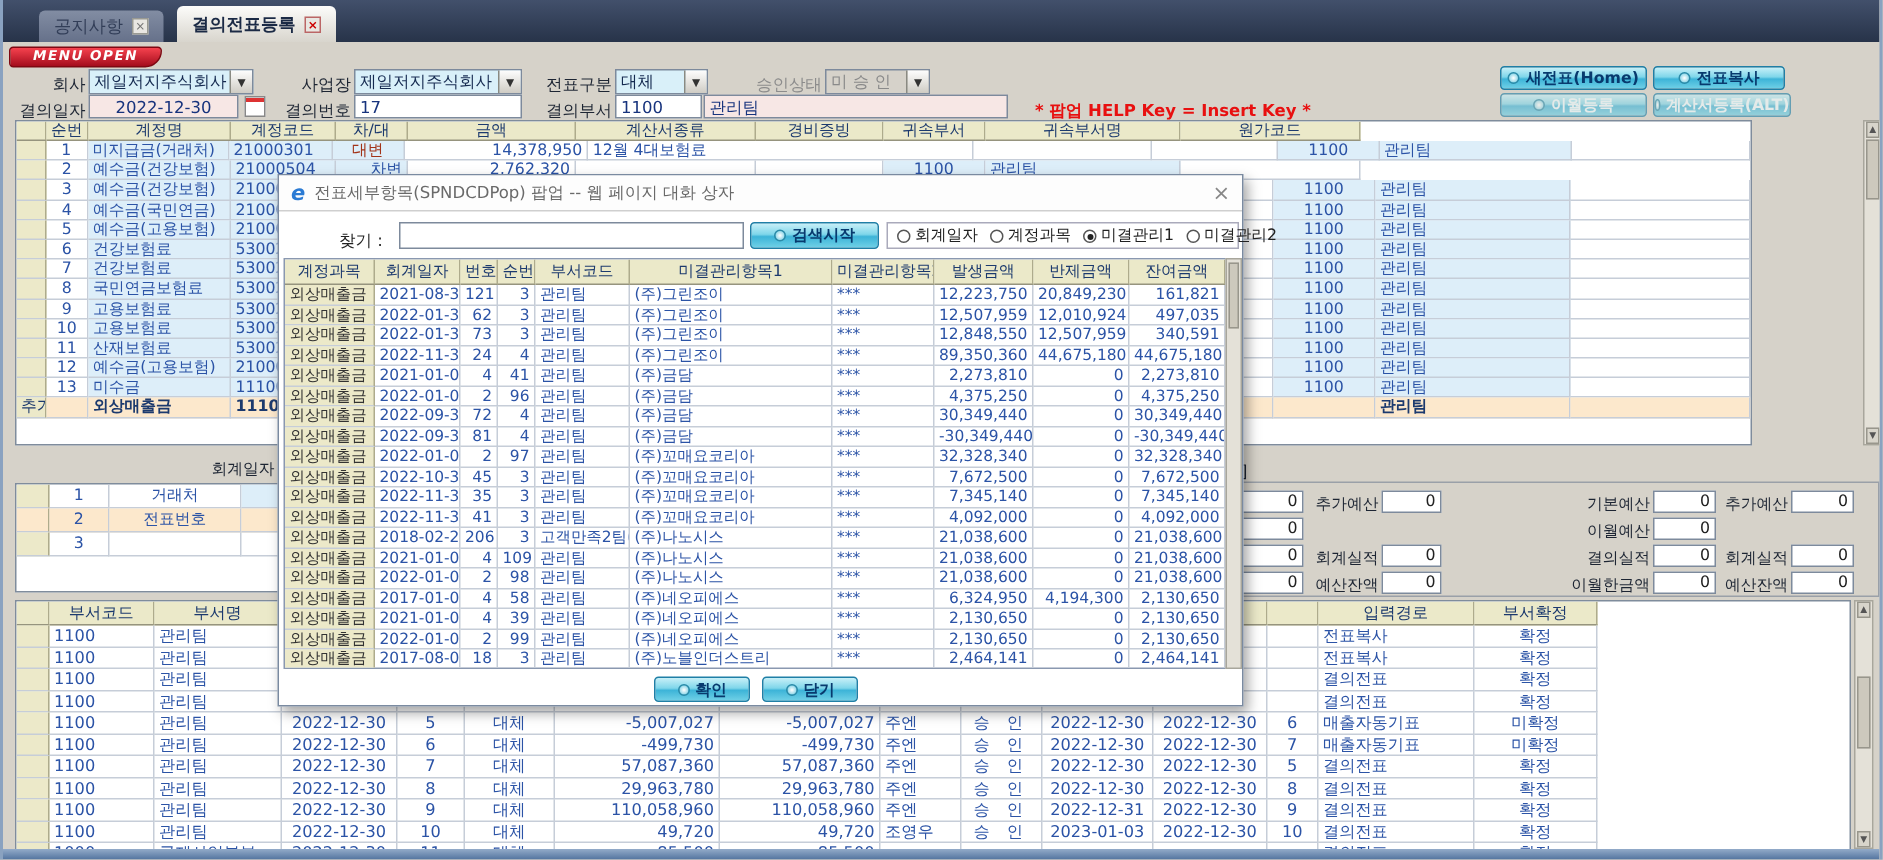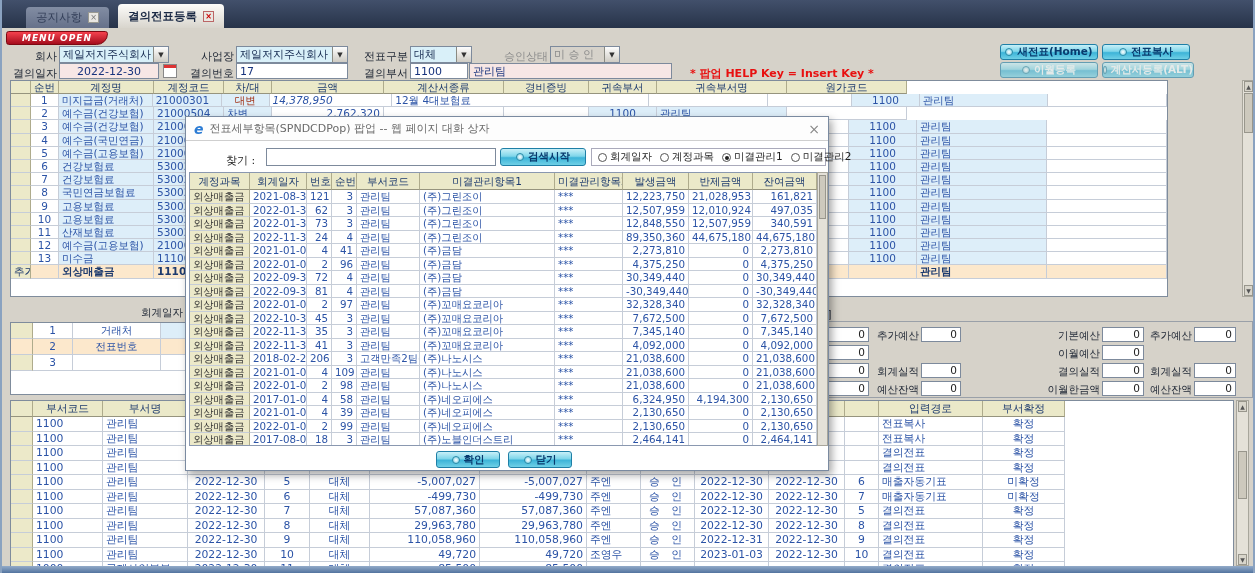--- a/index.html
+++ b/index.html
@@ -183,34 +183,34 @@
         <div class="gcell" style="width: 68px;">귀속부서</div>
         <div class="gcell" style="width: 130px;">귀속부서명</div>
         <div class="gcell" style="width: 120px;">원가코드</div>
       </div>
       <div class="grow">
         <div class="gcell selcol" style="width: 20px; text-align: center;"></div>
         <div class="gcell" style="width: 28px; text-align: center;">1</div>
         <div class="gcell lb" style="width: 95px; text-align: left;">미지급금(거래처)</div>
         <div class="gcell lb" style="width: 70px; text-align: left;">21000301</div>
         <div class="gcell lb tred" style="width: 48px; text-align: center;">대변</div>
-        <div class="gcell" style="width: 124px; text-align: left; font-style: italic;">14,378,950</div>
+        <div class="gcell" style="width: 124px; text-align: right;">14,378,950</div>
         <div class="gcell" style="width: 260px; text-align: left;">12월 4대보험료</div>
         <div class="gcell" style="width: 120px; text-align: left;"></div>
         <div class="gcell" style="width: 85px; text-align: left;"></div>
         <div class="gcell lb" style="width: 68px; text-align: center;">1100</div>
         <div class="gcell lb" style="width: 130px; text-align: left;">관리팀</div>
         <div class="gcell" style="width: 120px; text-align: left;"></div>
       </div>
       <div class="grow">
         <div class="gcell selcol" style="width: 20px; text-align: center;"></div>
         <div class="gcell" style="width: 28px; text-align: center;">2</div>
         <div class="gcell lb" style="width: 95px; text-align: left;">예수금(건강보험)</div>
         <div class="gcell lb" style="width: 70px; text-align: left;">21000504</div>
-        <div class="gcell lb" style="width: 48px; text-align: left;">차변</div>
+        <div class="gcell lb" style="width: 48px; text-align: right;">차변</div>
         <div class="gcell" style="width: 112px; text-align: right;">2,762,320</div>
         <div class="gcell" style="width: 120px; text-align: left;"></div>
         <div class="gcell" style="width: 85px; text-align: left;"></div>
         <div class="gcell lb" style="width: 68px; text-align: center;">1100</div>
         <div class="gcell lb" style="width: 130px; text-align: left;">관리팀</div>
         <div class="gcell" style="width: 120px; text-align: left;"></div>
       </div>
       <div class="grow">
         <div class="gcell selcol" style="width: 20px; text-align: center;"></div>
         <div class="gcell" style="width: 28px; text-align: center;">3</div>
@@ -695,21 +695,21 @@
         </div>
         <div class="grow">
           <div class="gcell selcol" style="width: 60px; text-align: left;">외상매출금</div>
           <div class="gcell" style="width: 57px; text-align: center;">2021-08-31</div>
           <div class="gcell" style="width: 25px; text-align: right;">121</div>
           <div class="gcell" style="width: 25px; text-align: right;">3</div>
           <div class="gcell" style="width: 63px; text-align: left;">관리팀</div>
           <div class="gcell" style="width: 135px; text-align: left;">(주)그린조이</div>
           <div class="gcell" style="width: 68px; text-align: left;">***</div>
           <div class="gcell" style="width: 66px; text-align: right;">12,223,750</div>
-          <div class="gcell" style="width: 64px; text-align: right;">21,028,953</div>
+          <div class="gcell" style="width: 64px; text-align: right;">20,849,230</div>
           <div class="gcell" style="width: 64px; text-align: right;">161,821</div>
         </div>
         <div class="grow">
           <div class="gcell selcol" style="width: 60px; text-align: left;">외상매출금</div>
           <div class="gcell" style="width: 57px; text-align: center;">2022-01-31</div>
           <div class="gcell" style="width: 25px; text-align: right;">62</div>
           <div class="gcell" style="width: 25px; text-align: right;">3</div>
           <div class="gcell" style="width: 63px; text-align: left;">관리팀</div>
           <div class="gcell" style="width: 135px; text-align: left;">(주)그린조이</div>
           <div class="gcell" style="width: 68px; text-align: left;">***</div>

